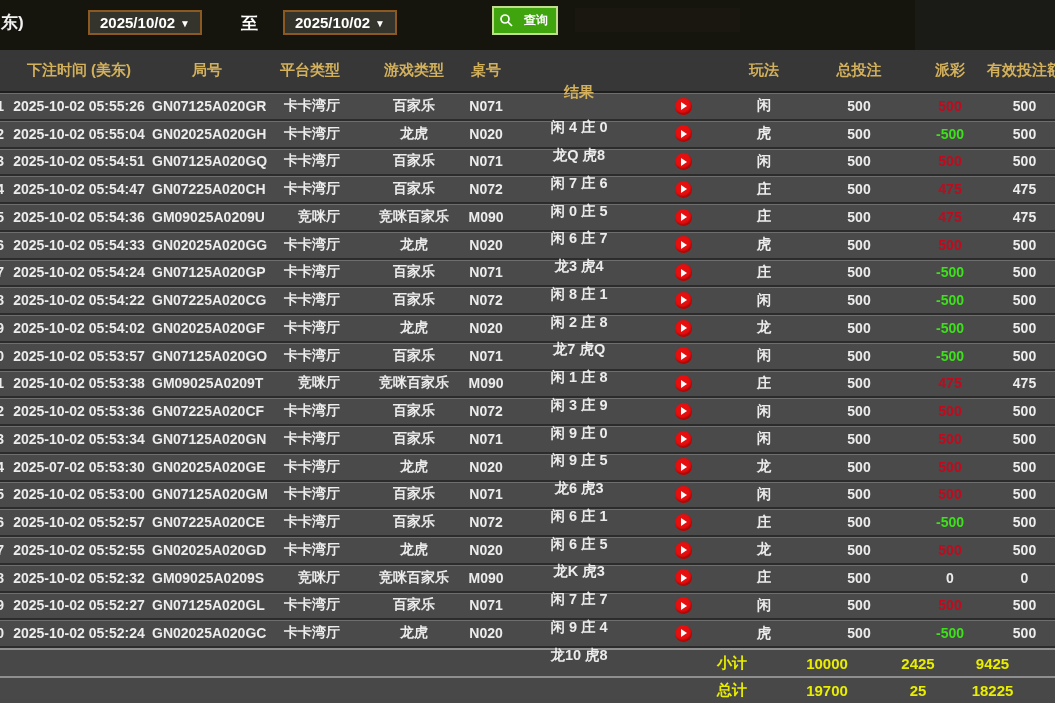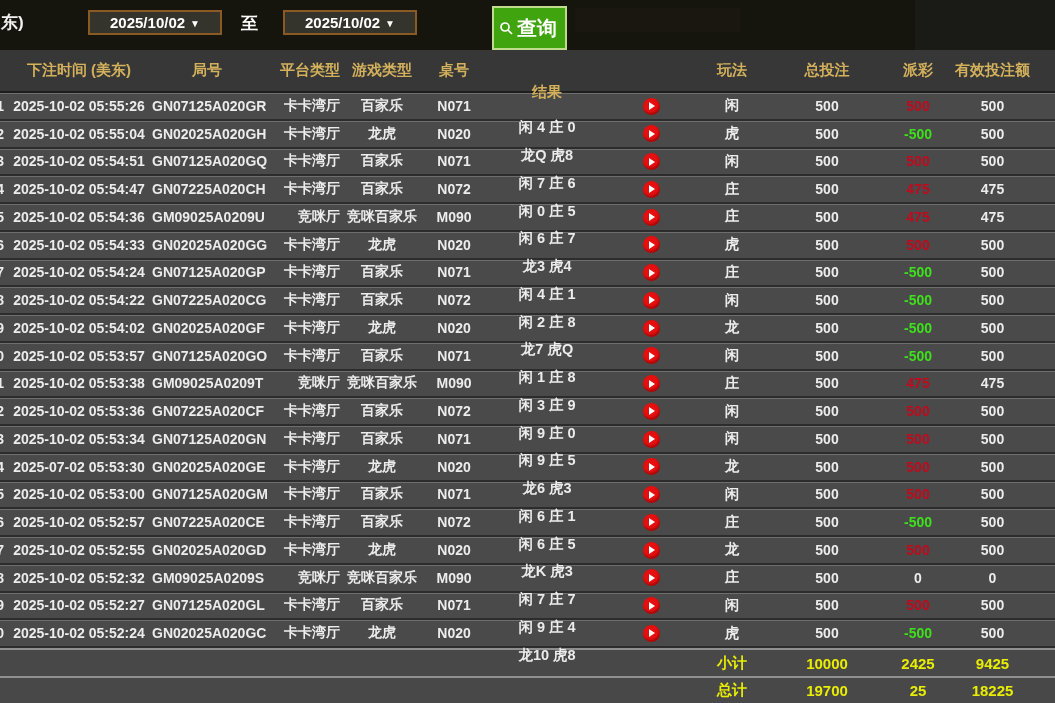--- a/index.html
+++ b/index.html
@@ -3,37 +3,37 @@
 <meta charset="utf-8">
 <style>
   * { margin:0; padding:0; box-sizing:border-box; }
   html,body { width:1055px; height:703px; overflow:hidden; background:#4a4a4a;
     font-family:"Liberation Sans","DejaVu Sans",sans-serif; font-weight:bold; }
   .stage { position:relative; width:1055px; height:703px; overflow:hidden; }
 
   
   .topbar { position:relative; height:50px; background:#15140d; }
   .clip-label { position:absolute; left:1px; top:11px; color:#f2f2f2; font-size:17px; }
-  .datebox { position:absolute; top:10px; width:134px; height:25px; background:#34332c;
+  .datebox { position:absolute; top:10px; width:114px; height:25px; background:#34332c;
     border:2px solid #8a5a22; color:#fff; font-size:15px; display:flex; align-items:center;
     justify-content:center; gap:5px; cursor:pointer; }
   .datebox .caret { font-size:10px; padding-top:1px; }
   .datebox.d1 { left:88px; } .datebox.d2 { left:283px; }
   .tolabel { position:absolute; left:241px; top:12px; color:#fff; font-size:17px; }
-  .query { position:absolute; left:492px; top:6px; height:44px; padding:0 8px 0 5px;
-    background:#3fa40e; border:2px solid #c2dc8e; color:#fff; font-size:20px; font-weight:bold;
-    font-family:inherit; display:flex; align-items:center; gap:3px; cursor:pointer; }
+  .query { position:absolute; left:492px; top:6px; height:29px; padding:0 8px 0 5px;
+    background:#3fa40e; border:2px solid #c2dc8e; color:#fff; font-size:12px; font-weight:bold;
+    font-family:inherit; display:flex; align-items:center; gap:10px; cursor:pointer; }
   .wm1 { position:absolute; left:575px; top:8px; width:165px; height:24px; background:#1d1812; opacity:.7; }
   .wm2 { position:absolute; left:915px; top:0; width:140px; height:50px; background:#1c1c1a; opacity:.8; }
 
   
   .tablewrap { position:relative; left:-20px; width:1075px; }
   .cell { flex:none; text-align:center; white-space:nowrap; }
   .c1{width:26px; text-align:right; padding-right:2px;}
-  .c2{width:146px;} .c3{width:110px;} .c4{width:78px;text-align:right;} .c5{width:84px;} .c6{width:60px;}
+  .c2{width:146px;} .c3{width:110px;} .c4{width:78px;text-align:right;} .c5{width:84px;margin-left:32px;} .c6{width:60px;}
   .c7{width:126px;margin-top:44px;} .c8{width:82px;} .c9{width:80px;} .c10{width:110px;} .c11{width:72px;}
   .c12{width:101px; padding-right:24px;}
   .sp{width:712px;}
 
   .thead { display:flex; align-items:center; height:43px; background:#373737;
     border-bottom:2px solid #1e1e1e; color:#d2b05c; font-size:15px; }
   .row { display:flex; align-items:center; height:27.75px; background:#4a4a4a;
     border-bottom:2px solid #2c2c2c; box-shadow:inset 0 1px 0 #6e6e6e;
     color:#ececec; font-size:14px; }
   .row .c7, .row .c9 { font-size:14.5px; }
@@ -187,21 +187,21 @@
           <div class="cell c11 pos">500</div>
           <div class="cell c12">500</div>
         </div>
         <div class="row">
           <div class="cell c1">7</div>
           <div class="cell c2">2025-10-02 05:54:24</div>
           <div class="cell c3">GN07125A020GP</div>
           <div class="cell c4">卡卡湾厅</div>
           <div class="cell c5">百家乐</div>
           <div class="cell c6">N071</div>
-          <div class="cell c7">闲 4 庄 1</div>
+          <div class="cell c7">闲 8 庄 1</div>
           <div class="cell c8"><span class="play">
               <i></i>
             </span></div>
           <div class="cell c9">庄</div>
           <div class="cell c10">500</div>
           <div class="cell c11 neg">-500</div>
           <div class="cell c12">500</div>
         </div>
         <div class="row">
           <div class="cell c1">8</div>

